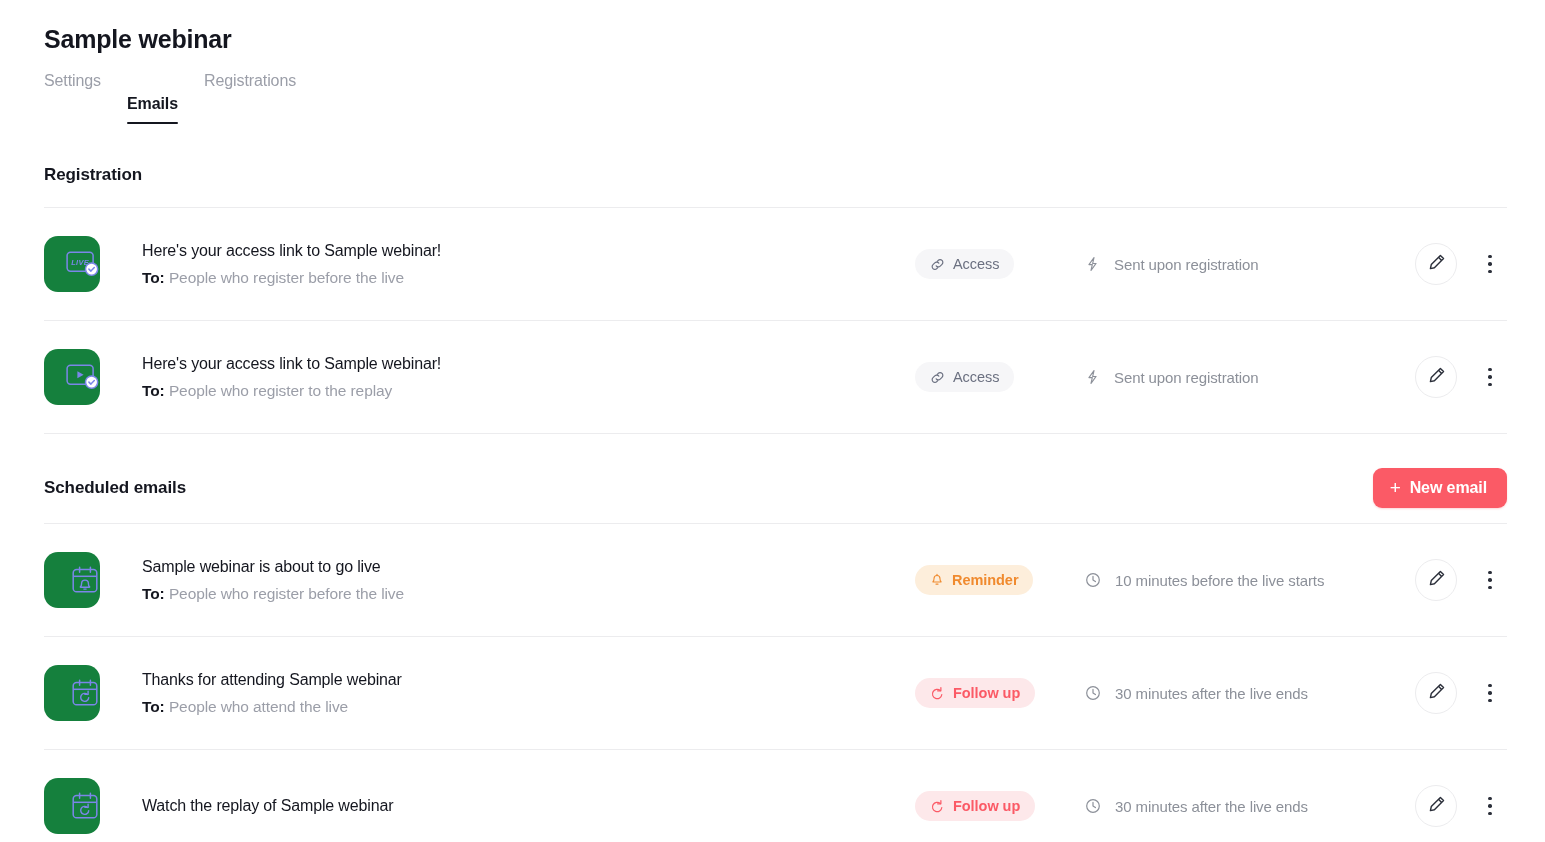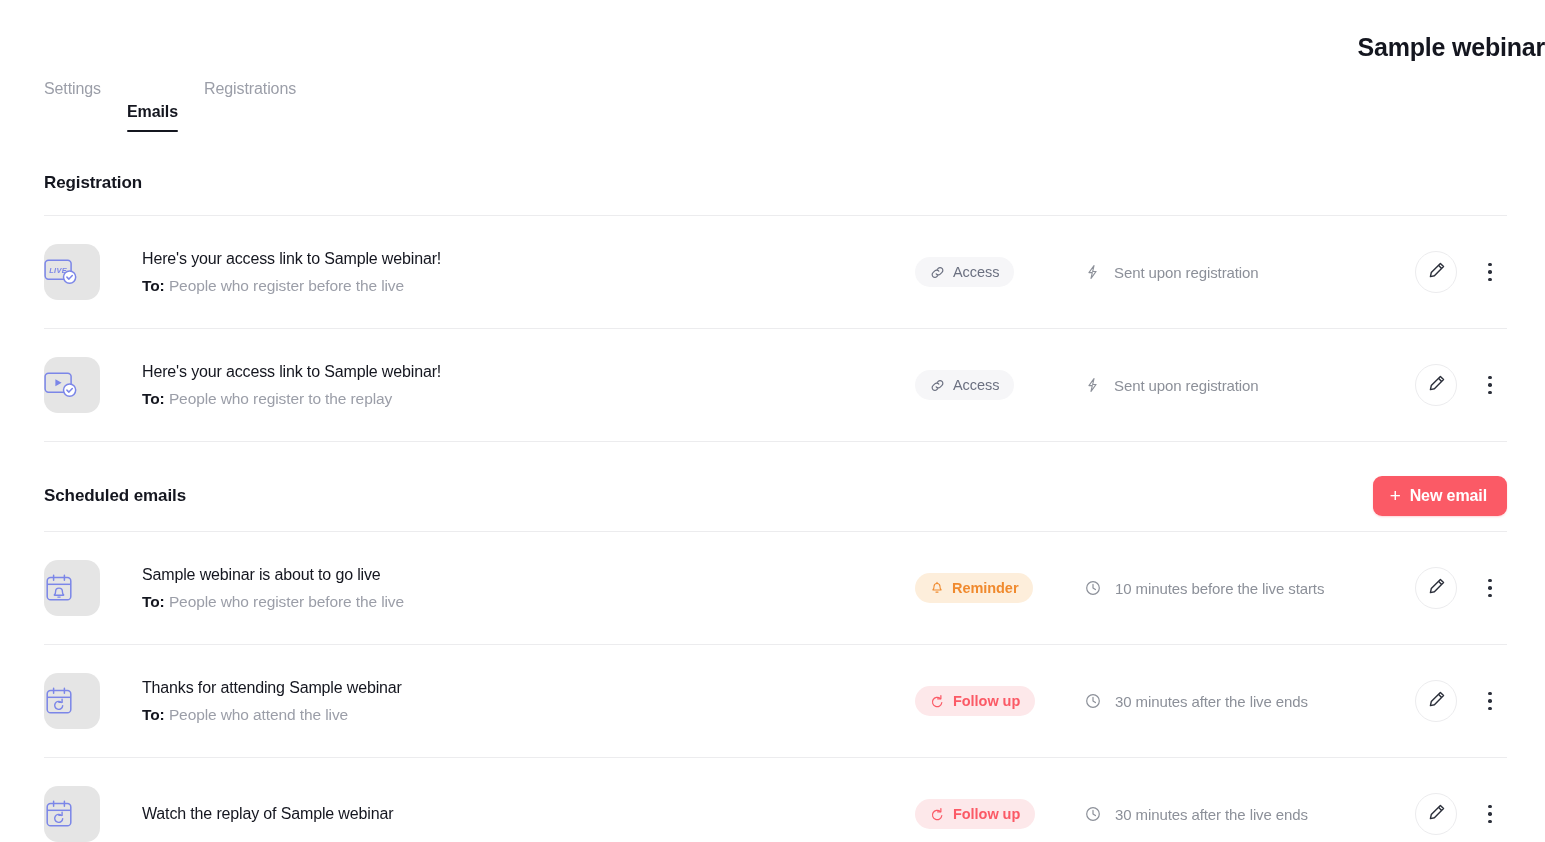--- a/index.html
+++ b/index.html
@@ -6,21 +6,21 @@
   html, body {
     margin: 0; padding: 0;
     width: 1545px; height: 842px;
     background: #ffffff;
     font-family: "Liberation Sans", sans-serif;
     -webkit-font-smoothing: antialiased;
   }
   .page { position: relative; width: 1545px; height: 842px; overflow: hidden; background:#fff; }
 
   
-  .header { padding: 30px 0 0 44px; text-align: right; }
+  .header { padding: 22px 0 0 44px; }
   .page-title {
     font-size: 25px; font-weight: 700; color: #14161f;
     letter-spacing: -0.2px; line-height: 34px; margin: 0;
   }
   .tabs { display: flex; align-items: flex-start; gap: 26px; margin-top: 14px; }
   .tab {
     font-size: 16px; color: #9b9ea8; line-height: 22px;
     padding-bottom: 9px; position: relative; cursor: pointer;
     letter-spacing: -0.1px;
   }
@@ -57,22 +57,22 @@
   
   .row {
     display: flex; align-items: center;
     height: 113px;
     border-bottom: 1px solid #ececee;
   }
   .row:last-child { border-bottom: 1px solid #ececee; }
 
   .row-icon {
     width: 56px; height: 56px; min-width: 56px;
-    border-radius: 14px; background: #e5e5e5;
-    display: flex; align-items: center; justify-content: flex-start;
+    border-radius: 14px; background: #15803d;
+    display: flex; align-items: center; justify-content: flex-end;
     margin-right: 42px;
     font-style: italic;
   }
   .row-icon svg { display: block; }
 
   .row-text { flex: 1 1 auto; min-width: 0; }
   .row-subject {
     font-size: 16px; font-weight: 400; color: #14161f;
     letter-spacing: -0.15px; line-height: 22px;
   }

